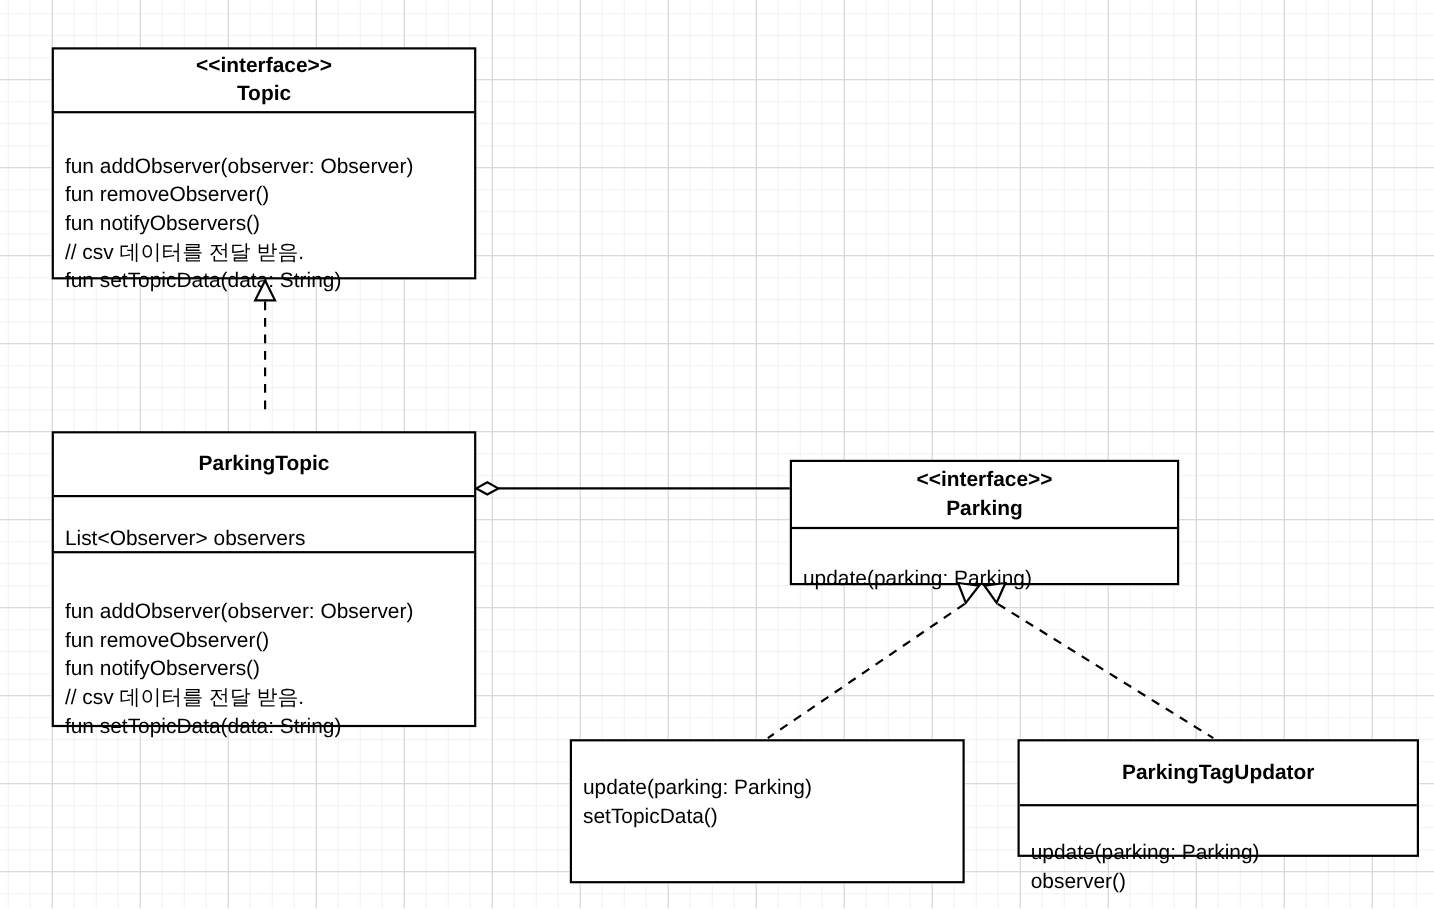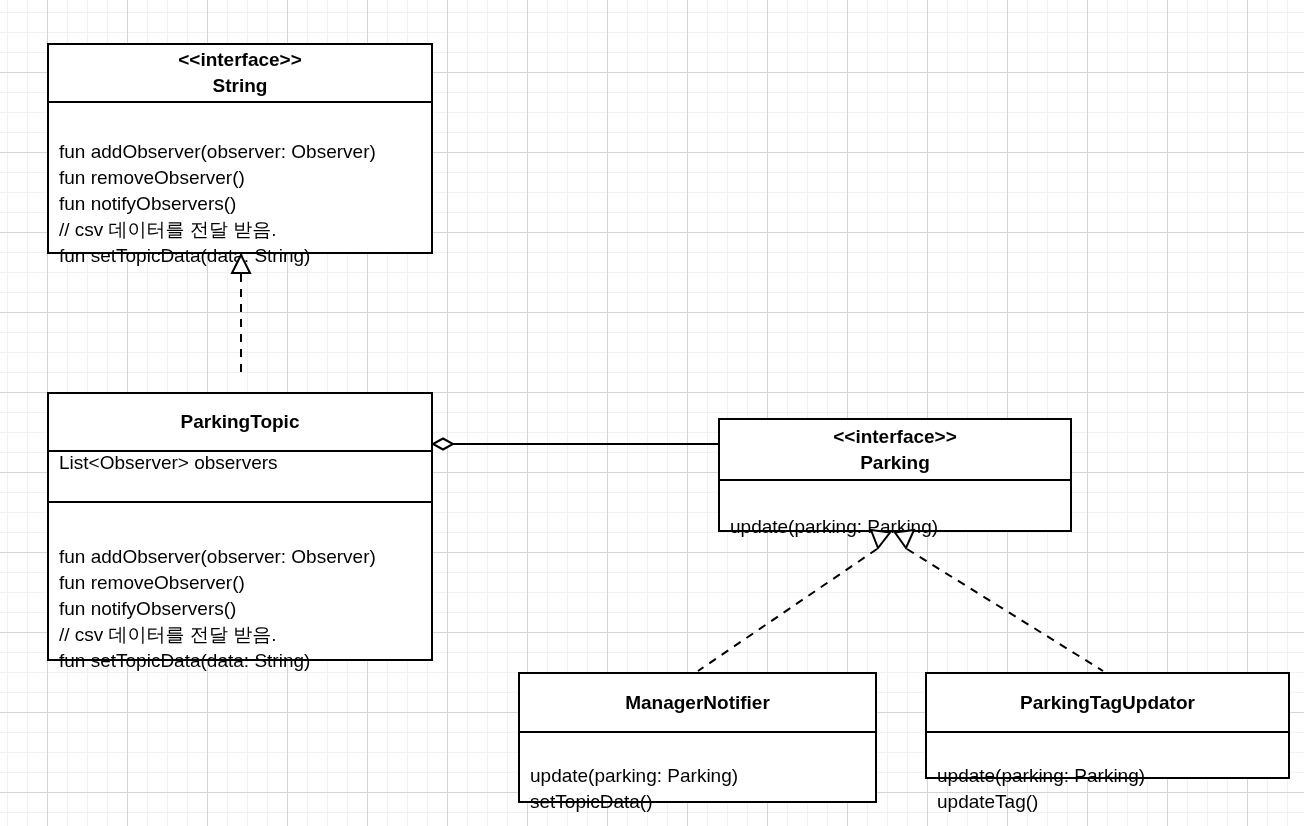--- a/index.html
+++ b/index.html
@@ -64,21 +64,21 @@
     font-weight: bold;
     font-size: 19px;
     line-height: 26px;
     text-align: left;
     white-space: nowrap;
   }
   .attrs {
     box-sizing: border-box;
     border-bottom: 2px solid #000000;
     display: flex;
-    align-items: flex-start;
+    align-items: flex-end;
     padding-left: 10px;
     font-size: 19px;
     white-space: nowrap;
   }
   .body {
     box-sizing: border-box;
     font-size: 19px;
     line-height: 26px;
     white-space: nowrap;
     padding-left: 10px;
@@ -130,21 +130,21 @@
 
     <g>
       <path class="dash" d="M 907 549 L 1103 671"></path>
       <polygon class="hollow" points="895,532.5 914,530 906,548"></polygon>
     </g>
   </svg>
 
   <div class="uml-class box-topic">
     <div class="hdr">
       <div>&lt;&lt;interface&gt;&gt;</div>
-      <div>String</div>
+      <div>Topic</div>
     </div>
     <div class="body">
       <div>fun addObserver(observer: Observer)</div>
       <div>fun removeObserver()</div>
       <div>fun notifyObservers()</div>
       <div>// csv 데이터를 전달 받음.</div>
       <div>fun setTopicData(data: String)</div>
     </div>
   </div>
 
@@ -168,32 +168,29 @@
     <div class="hdr">
       <div>&lt;&lt;interface&gt;&gt;</div>
       <div>Parking</div>
     </div>
     <div class="body">
       <div>update(parking: Parking)</div>
     </div>
   </div>
 
   <div class="uml-class box-managernotifier">
-    <div class="hdr">
-      <div>ManagerNotifier</div>
-    </div>
     <div class="body">
       <div>update(parking: Parking)</div>
       <div>setTopicData()</div>
     </div>
   </div>
 
   <div class="uml-class box-parkingtagupdator">
     <div class="hdr">
       <div>ParkingTagUpdator</div>
     </div>
     <div class="body">
       <div>update(parking: Parking)</div>
-      <div>updateTag()</div>
+      <div>observer()</div>
     </div>
   </div>
 
 </div>
 
 </body></html>

